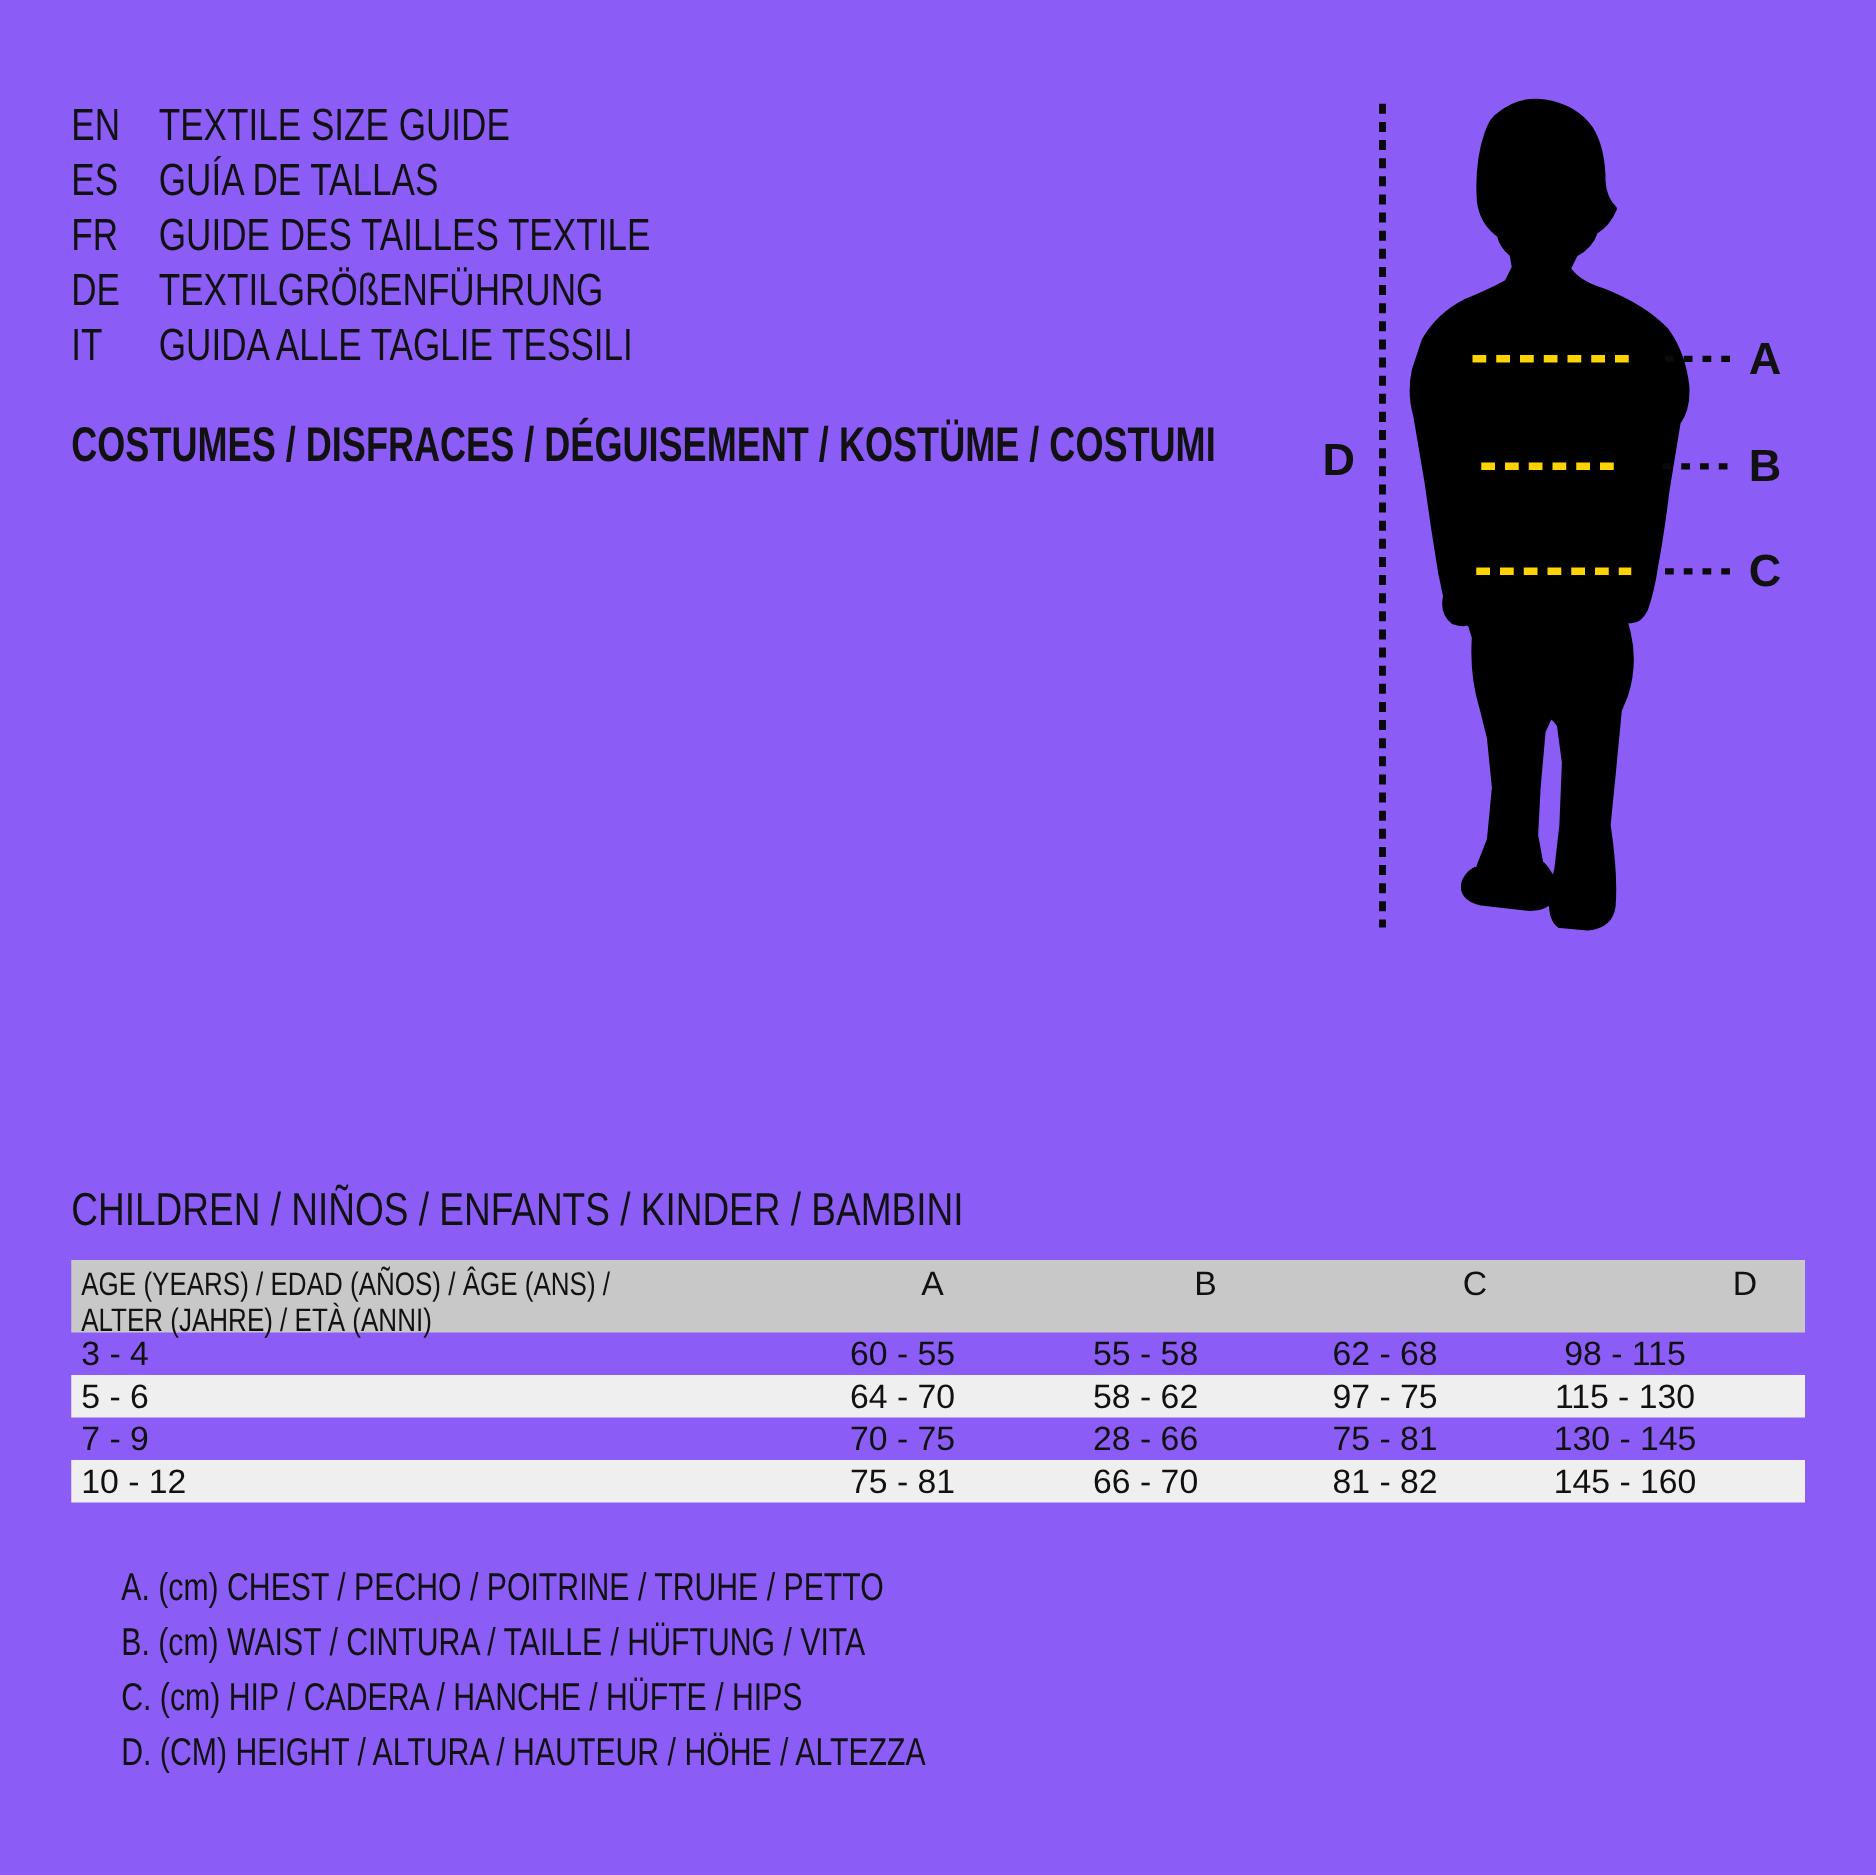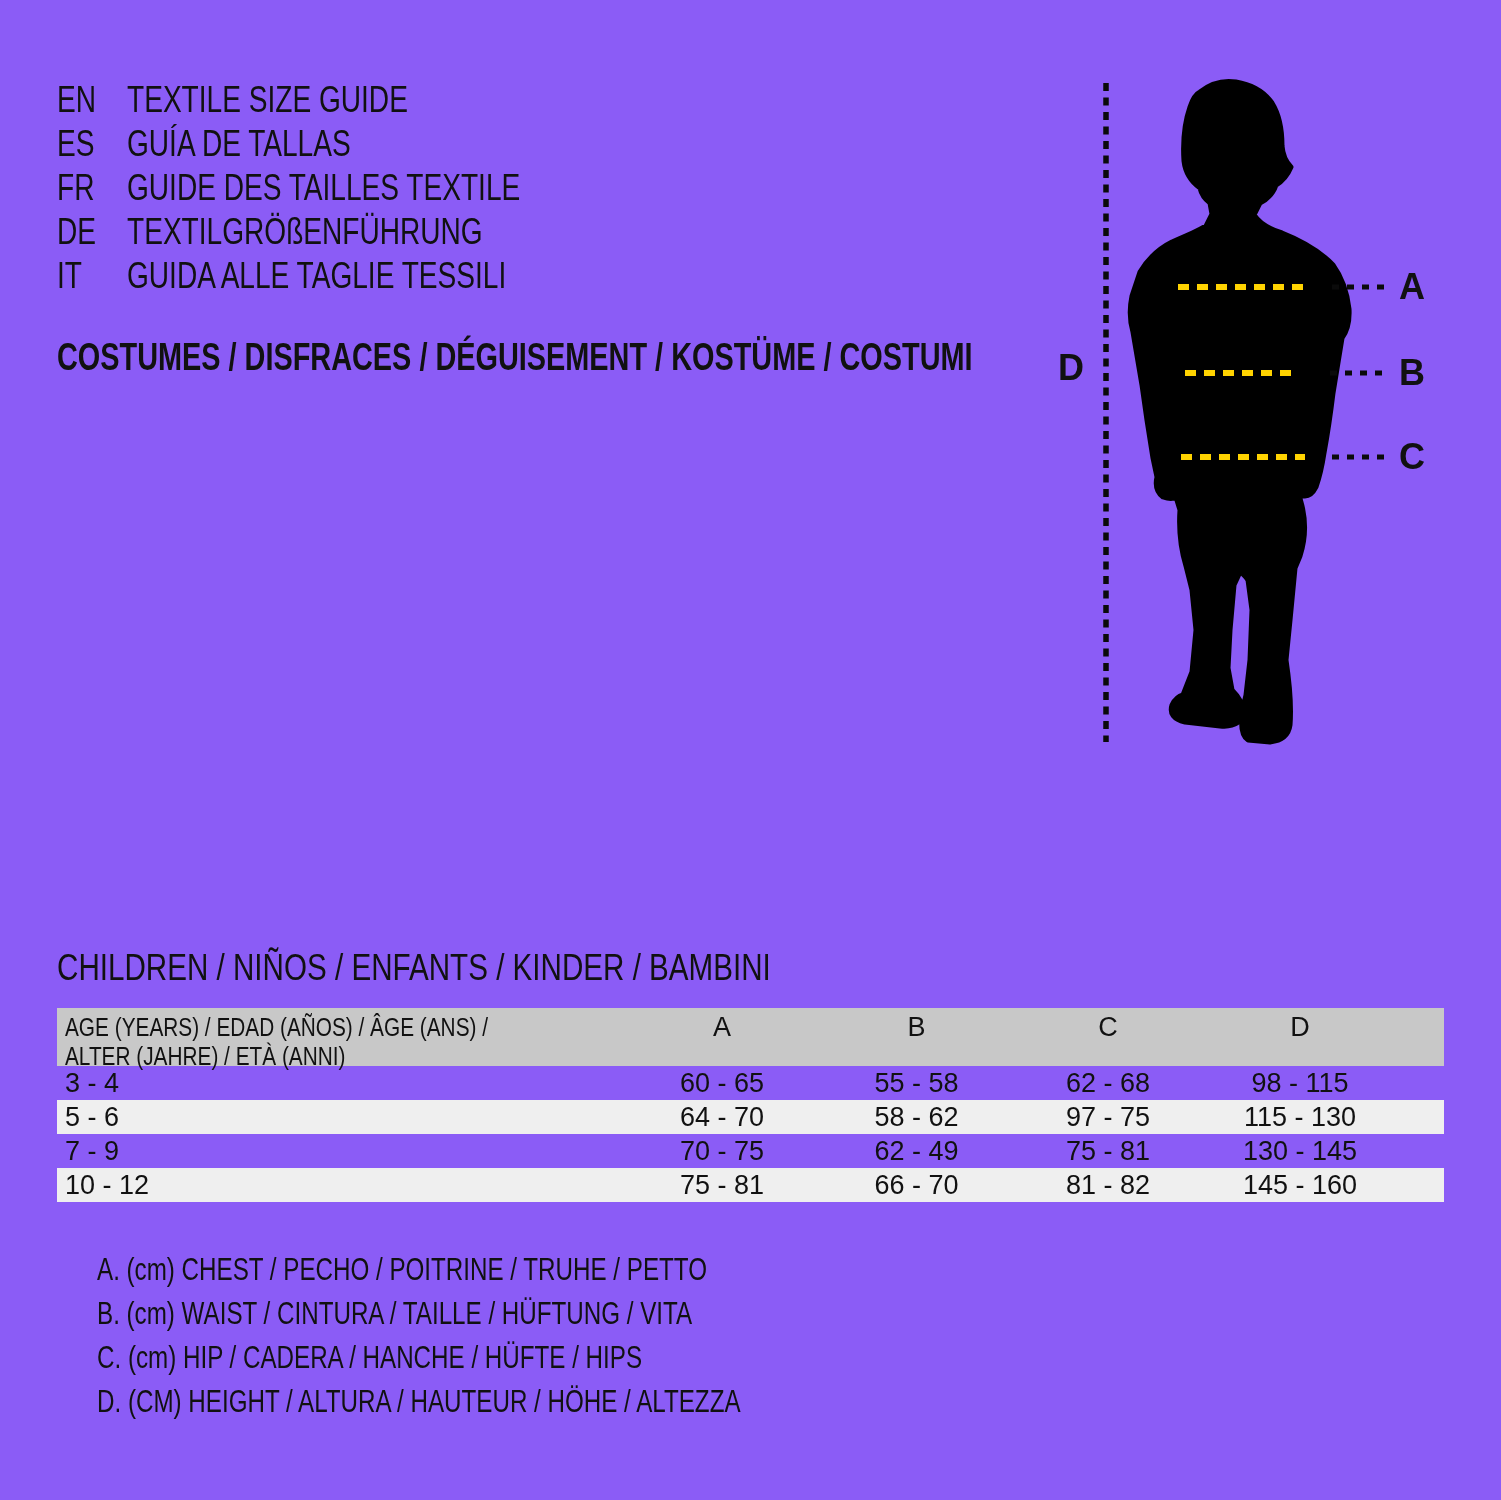--- a/index.html
+++ b/index.html
@@ -38,21 +38,21 @@
   .label-c { left: 1399px; top: 439px; }
   .label-d { left: 1058px; top: 350px; }
   
   .children-title {
     position: absolute; left: 57px; top: 949px;
     font-size: 37px; line-height: 38px;
   }
   .children-title .cond { transform: scaleX(0.8); }
   .size-table { position: absolute; left: 57px; top: 1008px; width: 1387px; }
   .t-grid { display: grid; grid-template-columns: 568px 194px 195px 188px 196px 1fr; }
-  .t-header { background: #c8c8c8; height: 58px; font-size: 26px; }
+  .t-header { background: #c8c8c8; height: 58px; font-size: 26px; gap: 24px; }
   .t-header .age-head { padding: 5px 0 0 8px; line-height: 29px; }
   .t-header .col-letter {
     text-align: center; padding-top: 5px; line-height: 29px; font-size: 27px;
   }
   .t-row { height: 34px; line-height: 34px; font-size: 27px; }
   .t-row.alt { background: #efefef; }
   .t-row .age-cell { padding-left: 8px; text-align: left; }
   .t-row .num-cell { text-align: center; }
   .age-head .cond { transform: scaleX(0.8); }
   
@@ -185,38 +185,38 @@
         <span class="cond">ALTER (JAHRE) / ETÀ (ANNI)</span>
       </div>
       <div class="col-letter">A</div>
       <div class="col-letter">B</div>
       <div class="col-letter">C</div>
       <div class="col-letter">D</div>
       <div></div>
     </div>
     <div class="t-grid t-row">
       <div class="age-cell">3 - 4</div>
-      <div class="num-cell">60 - 65</div>
+      <div class="num-cell">60 - 55</div>
       <div class="num-cell">55 - 58</div>
       <div class="num-cell">62 - 68</div>
       <div class="num-cell">98 - 115</div>
       <div></div>
     </div>
     <div class="t-grid t-row alt">
       <div class="age-cell">5 - 6</div>
       <div class="num-cell">64 - 70</div>
       <div class="num-cell">58 - 62</div>
       <div class="num-cell">97 - 75</div>
       <div class="num-cell">115 - 130</div>
       <div></div>
     </div>
     <div class="t-grid t-row">
       <div class="age-cell">7 - 9</div>
       <div class="num-cell">70 - 75</div>
-      <div class="num-cell">62 - 49</div>
+      <div class="num-cell">28 - 66</div>
       <div class="num-cell">75 - 81</div>
       <div class="num-cell">130 - 145</div>
       <div></div>
     </div>
     <div class="t-grid t-row alt">
       <div class="age-cell">10 - 12</div>
       <div class="num-cell">75 - 81</div>
       <div class="num-cell">66 - 70</div>
       <div class="num-cell">81 - 82</div>
       <div class="num-cell">145 - 160</div>

